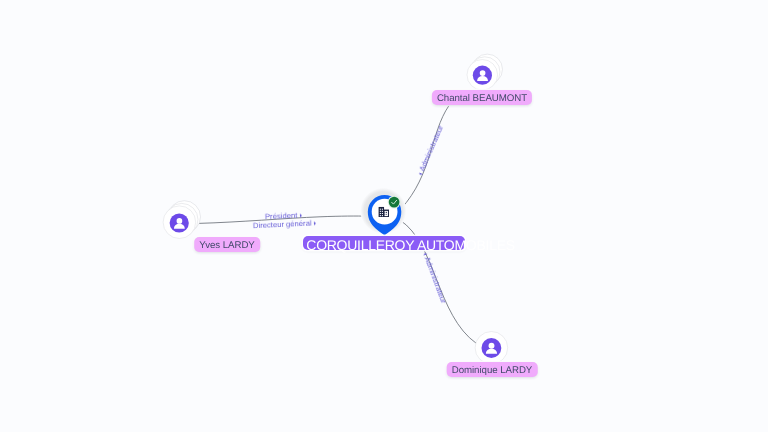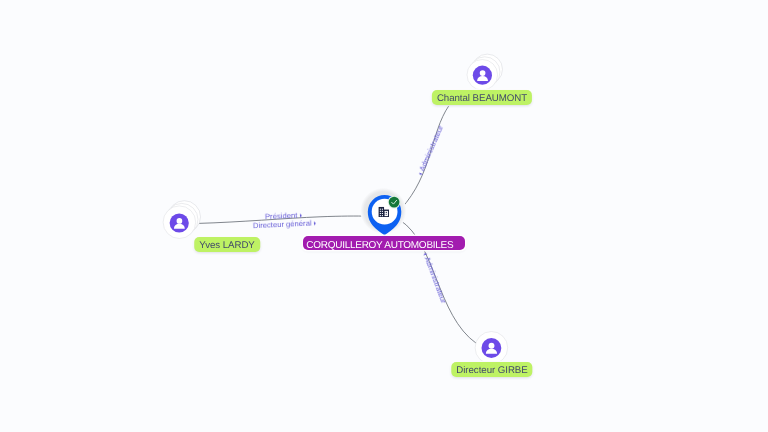--- a/index.html
+++ b/index.html
@@ -9,32 +9,32 @@
        -webkit-font-smoothing:antialiased;text-rendering:geometricPrecision;}
   #canvas{position:relative;width:768px;height:432px;background:#fbfcfe;}
   .lbl,.elabel{will-change:transform;backface-visibility:hidden;}
   svg.layer{position:absolute;left:0;top:0;width:768px;height:432px;overflow:visible;}
   .edges{z-index:1;}
   .nodes{z-index:2;}
   .lbl{position:absolute;z-index:3;white-space:nowrap;}
 
   
   .plabel{
-    background:#bef264;border-radius:5px;
+    background:#f0abfc;border-radius:5px;
     height:15.3px;line-height:13px;padding:2.0px 5px 0 5px;box-sizing:border-box;
     color:#424a6a;font-size:9.7px;letter-spacing:-0.05px;
     box-shadow:0 1px 2.5px rgba(40,50,90,.16), 0 0 0 1.2px rgba(255,255,255,.92);
     transform:translate(-50%,0);
   }
   
   .clabel{
-    background:#a21caf;border-radius:5px;
+    background:#8b5cf6;border-radius:5px;
     height:14.4px;line-height:13.2px;padding:3.1px 0 0 3.3px;
     box-sizing:border-box;width:162px;
-    color:#fff;font-size:10px;letter-spacing:-0.27px;
+    color:#fff;font-size:14px;letter-spacing:-0.27px;
     box-shadow:0 0 0 1.6px rgba(255,255,255,.95), 0 1px 3px rgba(40,50,90,.16);
     transform:translate(-50%,0);
   }
   .elabel{
     position:absolute;z-index:3;white-space:nowrap;color:#6a61d8;
     font-size:7.6px;letter-spacing:.02px;line-height:7.6px;
     transform-origin:0 50%;
   }
   .arw{display:inline-block;width:0;height:0;position:relative;top:0.45px;
        border-top:2.3px solid transparent;border-bottom:2.3px solid transparent;
@@ -136,16 +136,16 @@
   </div>
   <div class="elabel" style="left:420.4px; top:175.2px; transform:translate(0,-50%) rotate(-66.5deg);">
     <i class="arw l"></i><span class="sp"></span><span>Administrateur</span>
   </div>
   <div class="elabel" style="left:424.8px; top:253.2px; transform:translate(0,-50%) rotate(69.5deg);">
     <i class="arw l"></i><span class="sp"></span><span>Administrateur</span>
   </div>
 
   <div class="lbl plabel" style="left:179.3px; top:236.6px;margin-left:48px;"><span>Yves LARDY</span></div>
   <div class="lbl plabel" style="left:482.3px; top:89.9px;"><span>Chantal BEAUMONT</span></div>
-  <div class="lbl plabel" style="left:492.2px; top:361.6px;"><span>Directeur GIRBE</span></div>
+  <div class="lbl plabel" style="left:492.2px; top:361.6px;"><span>Dominique LARDY</span></div>
   <div class="lbl clabel" style="left:384.4px; top:236.2px;"><span>CORQUILLEROY AUTOMOBILES</span></div>
 
 </div>
 
 </body></html>

